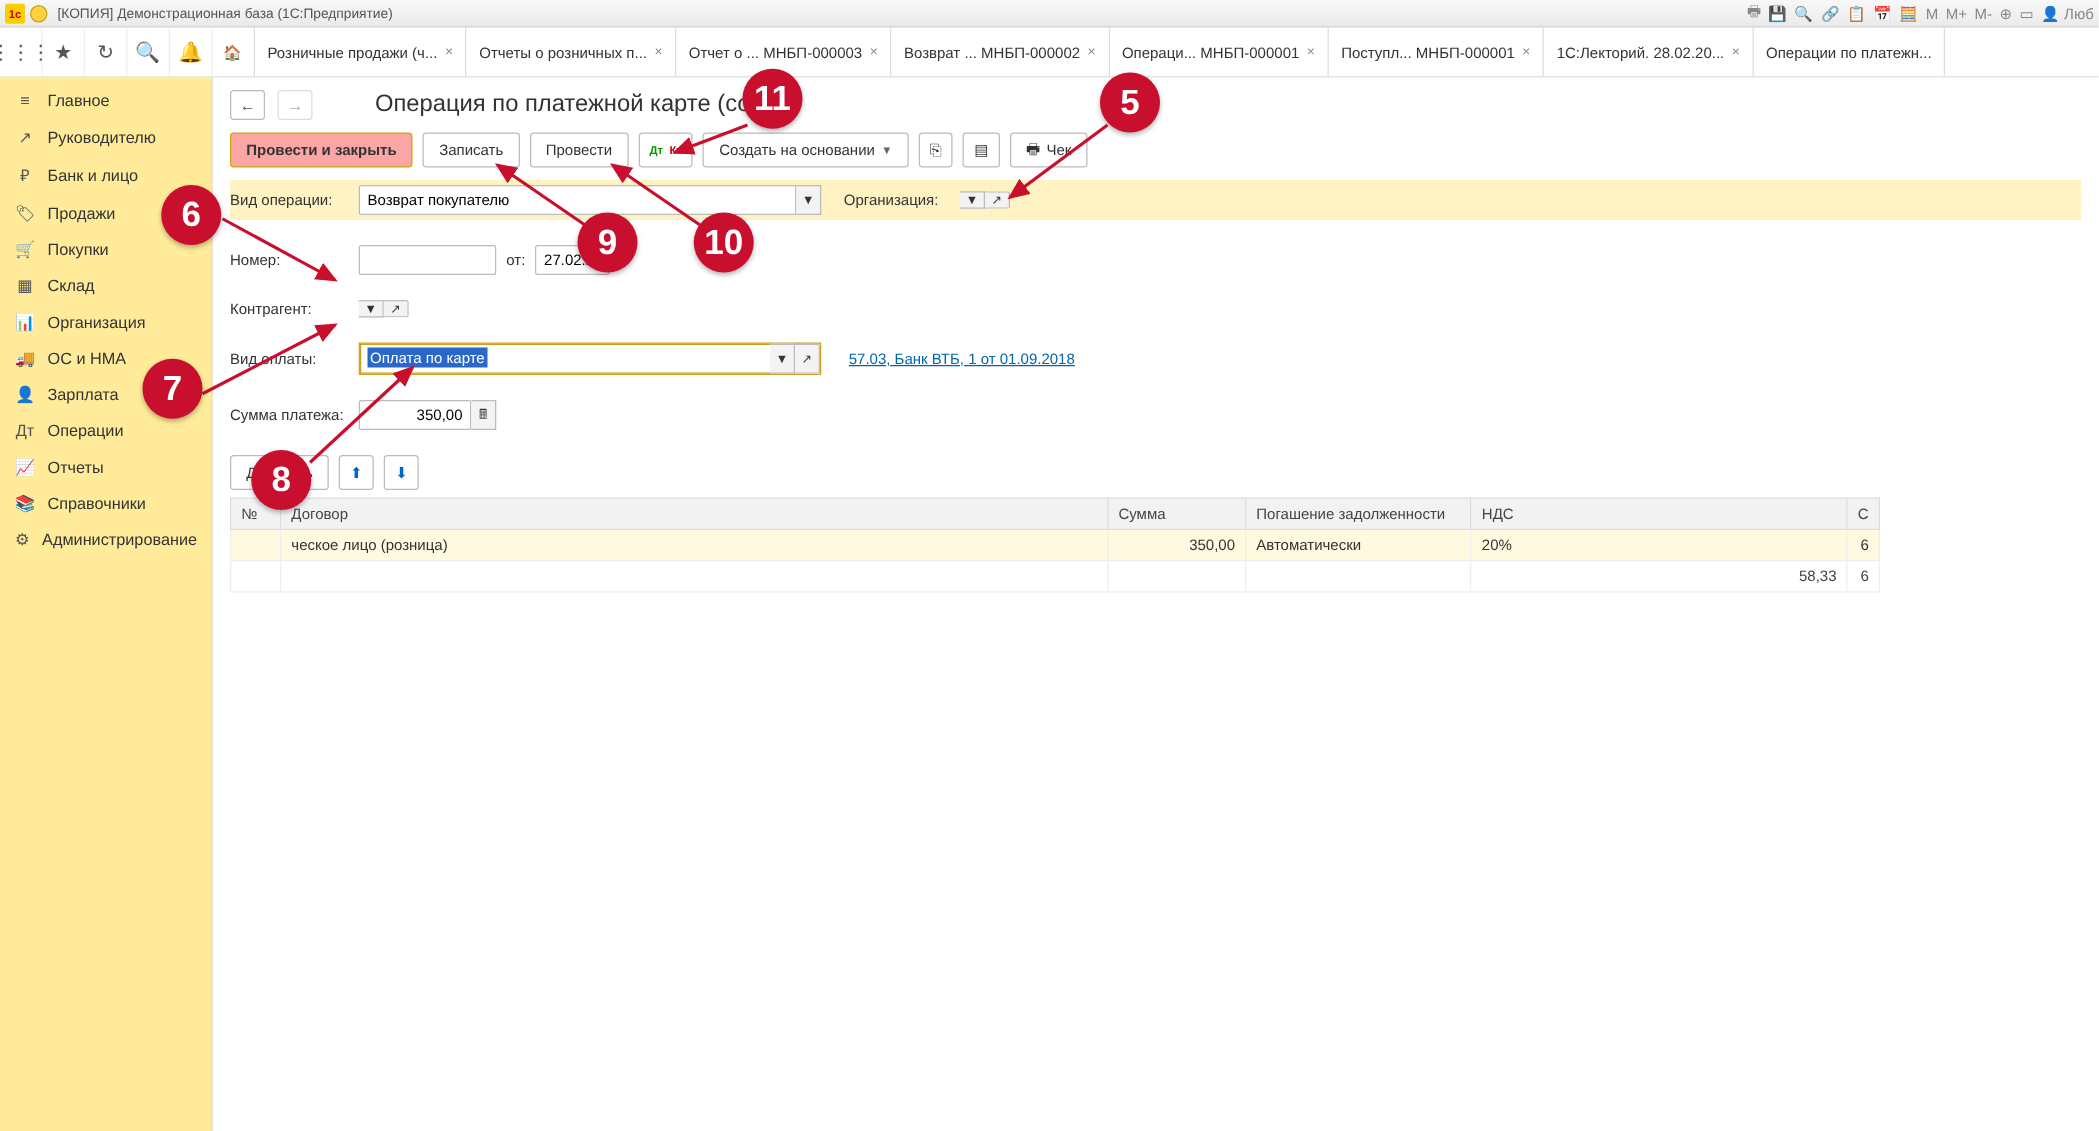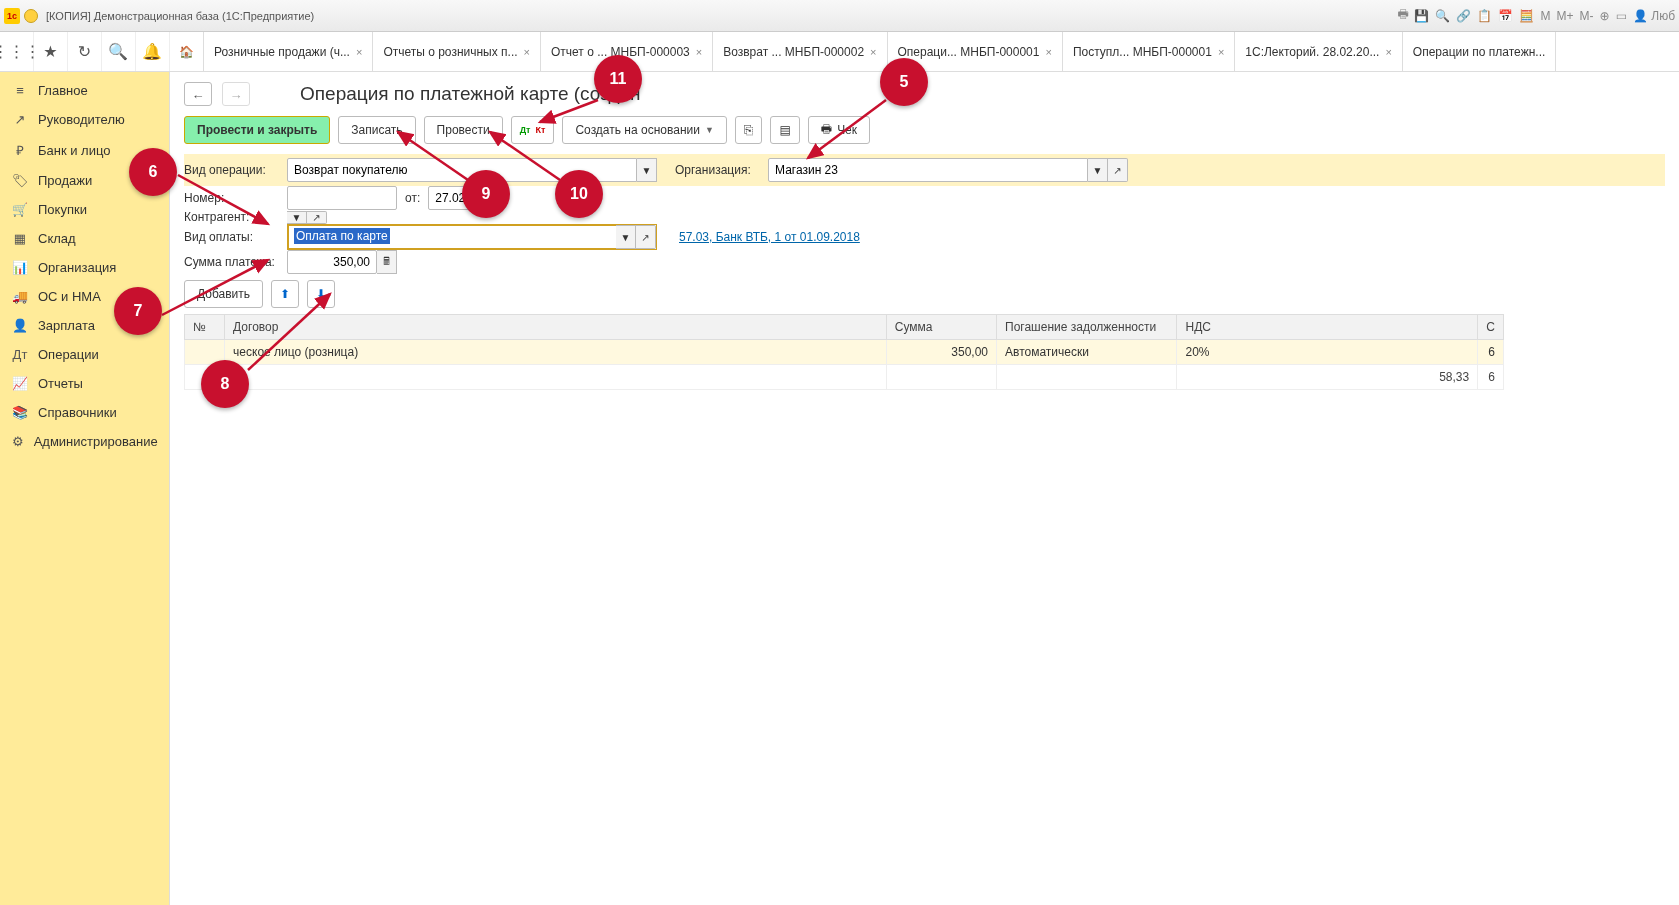--- a/index.html
+++ b/index.html
@@ -1,19 +1,19 @@
 <!DOCTYPE html>
 <html><head>
 <meta charset="utf-8">
 <style>
 * { box-sizing: border-box; margin: 0; padding: 0; font-family: Arial, sans-serif; }
 body { font-size: 12px; color: #333; background: #fff; overflow: hidden; }
 
 
-.titlebar { height: 32px; background: linear-gradient(#f8f8f8,#eaeaea); border-bottom:1px solid #ccc; display:flex; align-items:center; padding:0 4px; }
+.titlebar { height: 22px; background: linear-gradient(#f8f8f8,#eaeaea); border-bottom:1px solid #ccc; display:flex; align-items:center; padding:0 4px; }
 .titlebar .logo { width:16px; height:16px; background:#ffcc00; border-radius:2px; font-size:9px; font-weight:bold; color:#c00; display:flex; align-items:center; justify-content:center; }
 .titlebar .circ { width:14px; height:14px; border-radius:50%; background:#ffd040; border:1px solid #c9a020; margin-left:4px; }
 .titlebar .title { margin-left:8px; color:#555; font-size:11px; }
 .titlebar .right-icons { margin-left:auto; display:flex; gap:6px; align-items:center; color:#888; font-size:12px;}
 .titlebar .right-icons span { cursor:pointer; }
 
 
 .toprow { height:40px; border-bottom:1px solid #ddd; display:flex; align-items:stretch; }
 .toprow .tool { width:34px; display:flex; align-items:center; justify-content:center; color:#555; font-size:16px; border-right:1px solid #eee; cursor:pointer;}
 .tabs { flex:1; display:flex; align-items:stretch; overflow:hidden;}
@@ -29,26 +29,26 @@
 .content { flex:1; padding:10px 14px; position:relative; overflow:auto;}
 
 
 .navhead { display:flex; align-items:center; gap:10px; margin-bottom:10px;}
 .navbtn { width:28px; height:24px; border:1px solid #bbb; border-radius:3px; background:#fff; display:flex; align-items:center; justify-content:center; font-size:13px; color:#555; cursor:pointer;}
 .navhead h1 { font-size:19px; font-weight:normal; margin-left:40px;}
 
 
 .actionbar { display:flex; gap:8px; align-items:center; margin-bottom:10px;}
 .btn { height:28px; border:1px solid #bbb; border-radius:3px; background:#fff; padding:0 12px; display:flex; align-items:center; gap:5px; cursor:pointer; font-size:12px;}
-.btn.primary { background:#86efac; border-color:#c9a800; font-weight:bold;}
+.btn.primary { background:#fca5a5; border-color:#c9a800; font-weight:bold;}
 .btn .caret { font-size:9px; color:#666; }
 .btn.icon { padding:0 8px;}
 
 
-.formrow { display:flex; align-items:center; gap:8px; margin-bottom:0; }
+.formrow { display:flex; align-items:center; gap:8px; margin-bottom:20px; }
 .formrow .label { width:95px; color:#333; }
 .formrow.hl { background:#fff3c4; padding:4px 0 4px 0; }
 .select { display:flex; align-items:stretch; }
 .select input { border:1px solid #bbb; border-radius:2px 0 0 2px; padding:3px 6px; height:24px; font-size:12px; }
 .select .dd, .select .ext { width:20px; border:1px solid #bbb; border-left:none; display:flex; align-items:center; justify-content:center; font-size:10px; background:#f3f3f3; cursor:pointer;}
 .select .ext { border-radius:0 2px 2px 0;}
 .inp { border:1px solid #bbb; border-radius:2px; padding:3px 6px; height:24px; font-size:12px; }
 .link { color:#0066aa; text-decoration:underline; cursor:pointer; }
 
 .activefield { border:1px solid #d0a020 !important; }
@@ -61,21 +61,21 @@
 .tblbar { display:flex; gap:8px; margin:6px 0;}
 
 table.grid { width:1320px; border-collapse:collapse; font-size:12px;}
 table.grid th { background:#f2f2f2; border:1px solid #ddd; padding:5px 8px; text-align:left; font-weight:normal; color:#444;}
 table.grid td { border:1px solid #eee; padding:5px 8px;}
 table.grid tr.row td { background:#fff9df;}
 table.grid tr.total td { text-align:right; color:#444;}
 
 
 .callout { position:absolute; width:44px; height:44px; border-radius:50%; background:#c8102e; color:#fff; font-size:20px; font-weight:bold; display:flex; align-items:center; justify-content:center; z-index:50; box-shadow:0 2px 4px rgba(0,0,0,0.3);}
-.callout.sm { width:48px; height:48px; font-size:16px;}
+.callout.sm { width:48px; height:48px; font-size:28px;}
 
 svg.arrow { position:absolute; z-index:40; overflow:visible; pointer-events:none;}
 </style>
 </head>
 <body>
 
 <div class="titlebar">
   <div class="logo">1c</div>
   <div class="circ"></div>
   <div class="title">[КОПИЯ] Демонстрационная база  (1С:Предприятие)</div>
@@ -223,21 +223,20 @@
     </div>
 
     <div class="formrow hl">
       <div class="label">Вид операции:</div>
       <div class="select" style="width:370px">
         <input style="flex: 1 1 0%;" value="Возврат покупателю">
         <div class="dd">▼</div>
       </div>
       <div class="label" style="width:85px;margin-left:10px">Организация:</div>
       <div class="select" style="width:360px">
-        <input style="flex: 1 1 0%;" value="Магазин 23">
         <div class="dd">▼</div>
         <div class="ext">↗</div>
       </div>
     </div>
 
     <div class="formrow">
       <div class="label">Номер:</div>
       <input class="inp" style="width: 110px;" value="">
       <span>от:</span>
       <input class="inp" style="width: 60px;" value="27.02.2">

